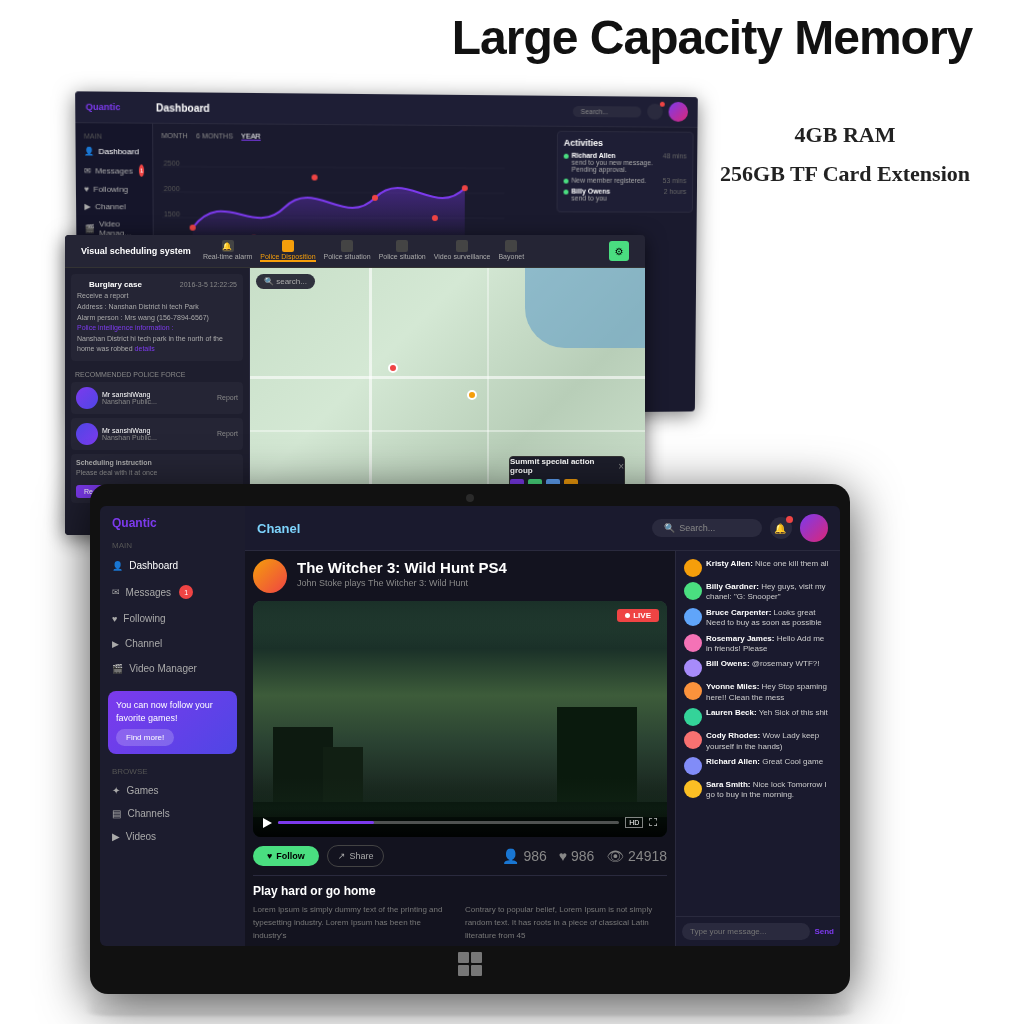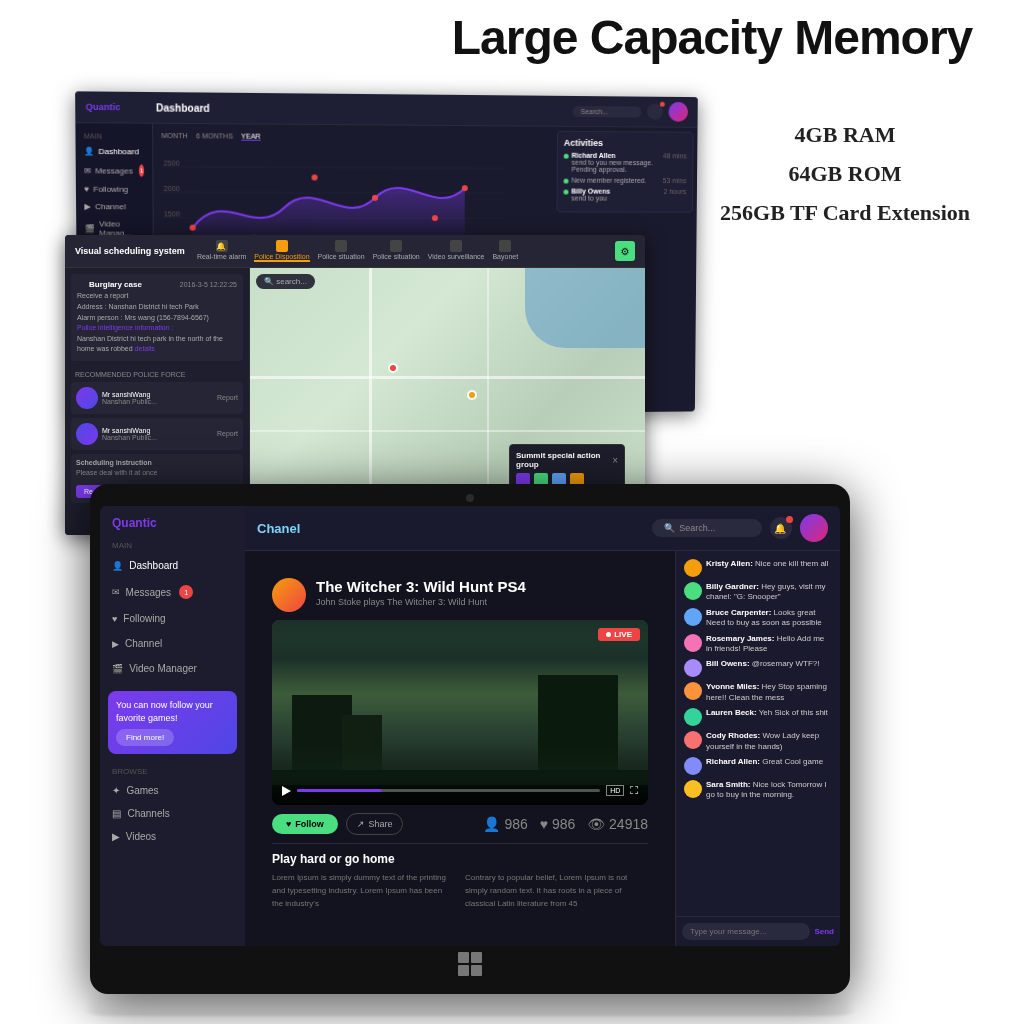--- a/index.html
+++ b/index.html
@@ -44,21 +44,20 @@
   </style>
 </head>
 <body>
 
 <div style="position:relative;width:1016px;height:1024px;background:#fff;overflow:hidden;">
 
   <h1 class="page-title">Large Capacity Memory</h1>
 
   <div class="specs-panel">
     <div class="spec-item">4GB RAM</div>
-    <div class="spec-item">64GB ROM</div>
     <div class="spec-item">256GB TF Card Extension</div>
   </div>
 
   <div style="position:absolute;top:95px;left:82px;width:620px;height:320px;background:#1a1a2e;border-radius:4px;overflow:hidden;box-shadow:0 4px 20px rgba(0,0,0,0.5);z-index:1;transform:perspective(600px) rotateY(2deg) rotateX(-1deg);">
 
     <div style="background:#1e1e35;display:flex;align-items:center;padding:5px 10px;gap:8px;border-bottom:1px solid #2a2a3e;">
       <div style="width:60px;color:#7c3aed;font-size:9px;font-weight:700;">Quantic</div>
       <div style="color:#fff;font-size:10px;font-weight:600;">Dashboard</div>
       <div style="margin-left:auto;display:flex;align-items:center;gap:6px;">
         <div style="background:#2a2a3e;border-radius:10px;padding:2px 8px;color:#888;font-size:7px;width:70px;">Search...</div>
@@ -146,21 +145,21 @@
               </div>
             <div style="color:#666;font-size:7px;white-space:nowrap;">2 hours</div>
           </div>
         </div>
       </div>
     </div>
   </div>
 
   <div style="position:absolute;top:235px;left:65px;width:580px;height:300px;background:#1e1e2e;border-radius:4px;overflow:hidden;box-shadow:0 4px 20px rgba(0,0,0,0.6);z-index:2;">
 
-    <div style="background:#252535;display:flex;align-items:center;padding:5px 10px;gap:6px;border-bottom:1px solid #333;">
+    <div style="background:#252535;display:flex;align-items:center;padding:5px 16px;gap:6px;border-bottom:1px solid #333;">
       <div style="color:#fff;font-size:9px;font-weight:600;">Visual scheduling system</div>
       <div style="display:flex;gap:8px;margin-left:6px;">
         <div style="display:flex;flex-direction:column;align-items:center;color:#aaa;font-size:7px;gap:1px;">
           <div style="width:12px;height:12px;background:#444;border-radius:2px;display:flex;align-items:center;justify-content:center;font-size:8px;">🔔</div>Real-time alarm
         </div>
         <div style="display:flex;flex-direction:column;align-items:center;color:#f59e0b;font-size:7px;gap:1px;border-bottom:2px solid #f59e0b;">
           <div style="width:12px;height:12px;background:#f59e0b;border-radius:2px;"></div>Police Disposition
         </div>
         <div style="display:flex;flex-direction:column;align-items:center;color:#aaa;font-size:7px;gap:1px;">
           <div style="width:12px;height:12px;background:#444;border-radius:2px;"></div>Police situation
@@ -227,21 +226,21 @@
           <div style="position:absolute;left:60%;top:0;bottom:0;width:2px;background:rgba(255,255,255,0.4);"></div>
 
           <div style="position:absolute;top:0;right:0;width:120px;height:80px;background:rgba(100,160,200,0.6);border-radius:0 0 0 40px;"></div>
 
           <div style="position:absolute;top:35%;left:35%;width:10px;height:10px;background:#ef4444;border-radius:50%;border:2px solid #fff;"></div>
           <div style="position:absolute;top:45%;left:55%;width:10px;height:10px;background:#f59e0b;border-radius:50%;border:2px solid #fff;"></div>
         </div>
 
         <div style="position:absolute;top:6px;left:6px;background:rgba(30,30,46,0.9);border-radius:20px;padding:3px 8px;color:#aaa;font-size:8px;display:flex;align-items:center;gap:4px;">🔍 search...</div>
 
-        <div style="position:absolute;bottom:40px;right:20px;width:116px;background:rgba(20,20,35,0.95);border:1px solid #333;border-radius:4px;padding:6px;">
+        <div style="position:absolute;bottom:40px;right:20px;width:116px;background:rgba(20,20,35,0.95);border:1px solid #333;border-radius:4px;">
           <div style="display:flex;justify-content:space-between;align-items:center;margin-bottom:4px;">
             <div style="color:#fff;font-size:8px;font-weight:600;">Summit special action group</div>
             <span style="color:#888;cursor:pointer;font-size:10px;">×</span>
           </div>
           <div style="display:flex;gap:4px;margin-bottom:4px;">
             <div style="width:14px;height:14px;background:#7c3aed;border-radius:2px;"></div>
             <div style="width:14px;height:14px;background:#4ade80;border-radius:2px;"></div>
             <div style="width:14px;height:14px;background:#60a5fa;border-radius:2px;"></div>
             <div style="width:14px;height:14px;background:#f59e0b;border-radius:2px;"></div>
           </div>
@@ -303,31 +302,31 @@
             <div style="position:relative;width:22px;height:22px;background:#2a2a3e;border-radius:50%;display:flex;align-items:center;justify-content:center;">
               <span style="font-size:10px;color:#aaa;">🔔</span>
               <div style="position:absolute;top:-1px;right:-1px;width:7px;height:7px;background:#ef4444;border-radius:50%;"></div>
             </div>
             <div style="width:28px;height:28px;background:linear-gradient(135deg,#7c3aed,#db2777);border-radius:50%;"></div>
           </div>
         </div>
 
         <div style="display:flex;flex:1;overflow:hidden;">
 
-          <div style="flex:1;padding:27px;overflow-y:auto;">
+          <div style="flex:1;padding:8px;overflow-y:auto;">
 
             <div style="display:flex;gap:10px;margin-bottom:8px;align-items:flex-start;">
               <div style="width:34px;height:34px;background:linear-gradient(135deg,#f59e0b,#ef4444);border-radius:50%;flex-shrink:0;"></div>
               <div>
                 <div style="color:#fff;font-size:15px;font-weight:700;">The Witcher 3: Wild Hunt PS4</div>
                 <div style="color:#888;font-size:9px;margin-top:2px;">John Stoke  plays The Witcher 3: Wild Hunt</div>
               </div>
             </div>
 
-            <div style="width:100%;height:185px;border-radius:8px;overflow:hidden;position:relative;">
+            <div style="width:100%;height:236px;border-radius:8px;overflow:hidden;position:relative;">
 
               <div style="width:100%;height:100%;background:linear-gradient(180deg,#2c4a3a 0%,#1a3028 20%,#3d5c3a 40%,#2a4232 60%,#1a2820 80%,#0d1a15 100%);position:relative;">
 
                 <div style="position:absolute;bottom:30px;left:20px;width:60px;height:80px;background:#0d1a10;"></div>
                 <div style="position:absolute;bottom:30px;left:70px;width:40px;height:60px;background:#111f13;"></div>
                 <div style="position:absolute;bottom:30px;right:30px;width:80px;height:100px;background:#0a1a0d;"></div>
                 <div style="position:absolute;bottom:0;left:0;right:0;height:35px;background:#05100a;"></div>
 
                 <div style="position:absolute;top:0;left:0;right:0;height:50px;background:linear-gradient(#1a3028,transparent);"></div>
 

